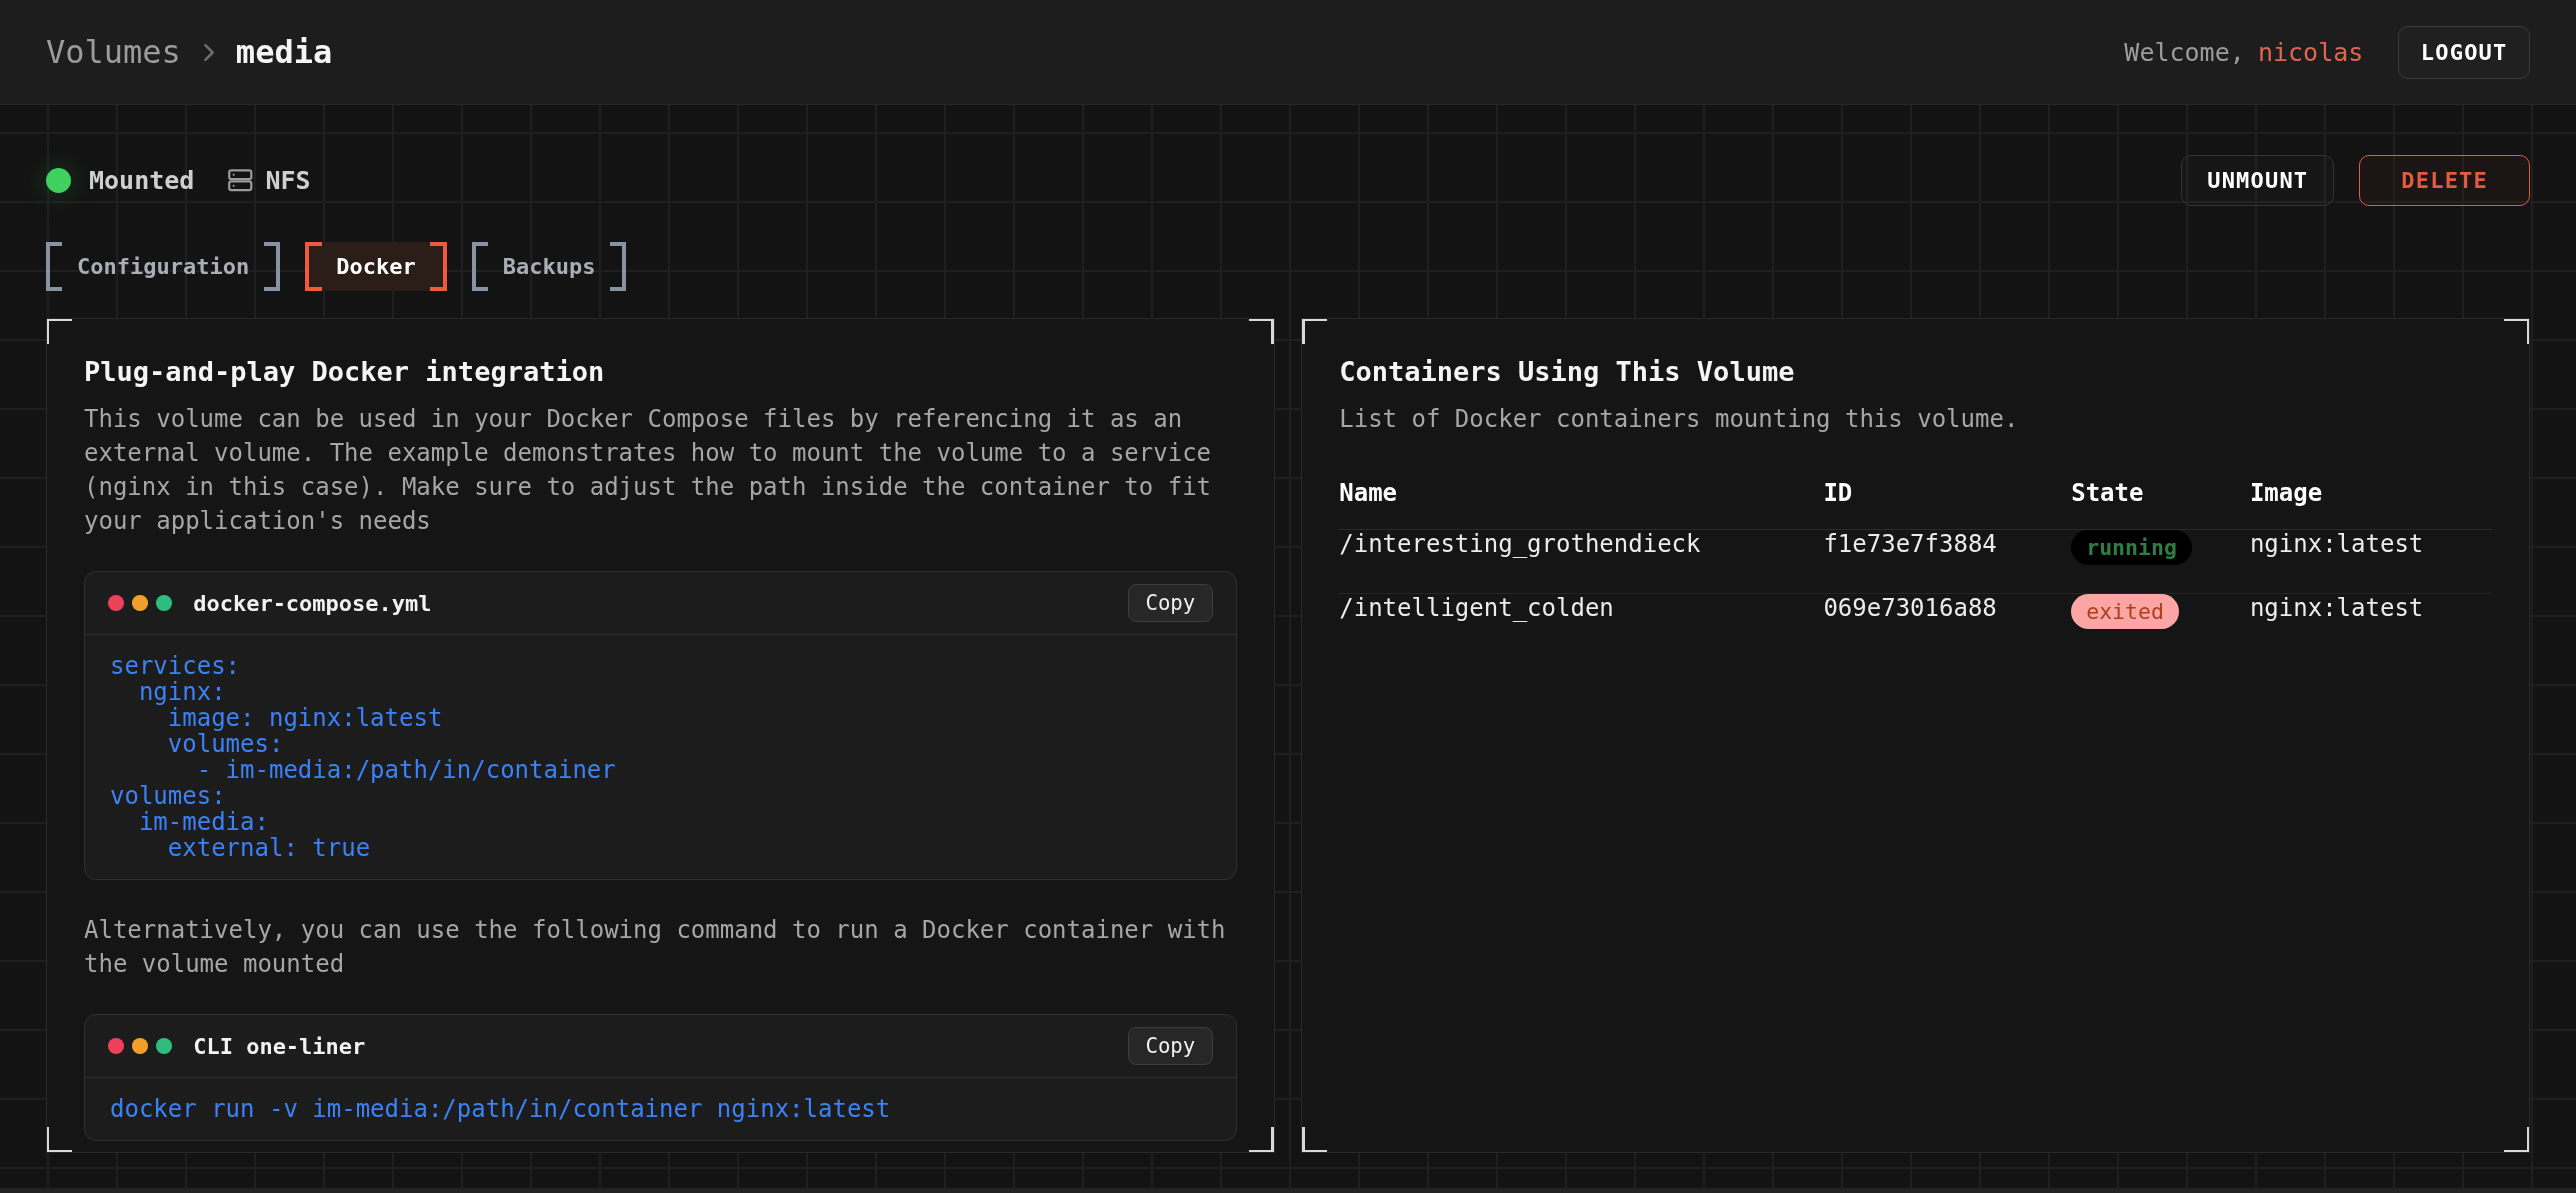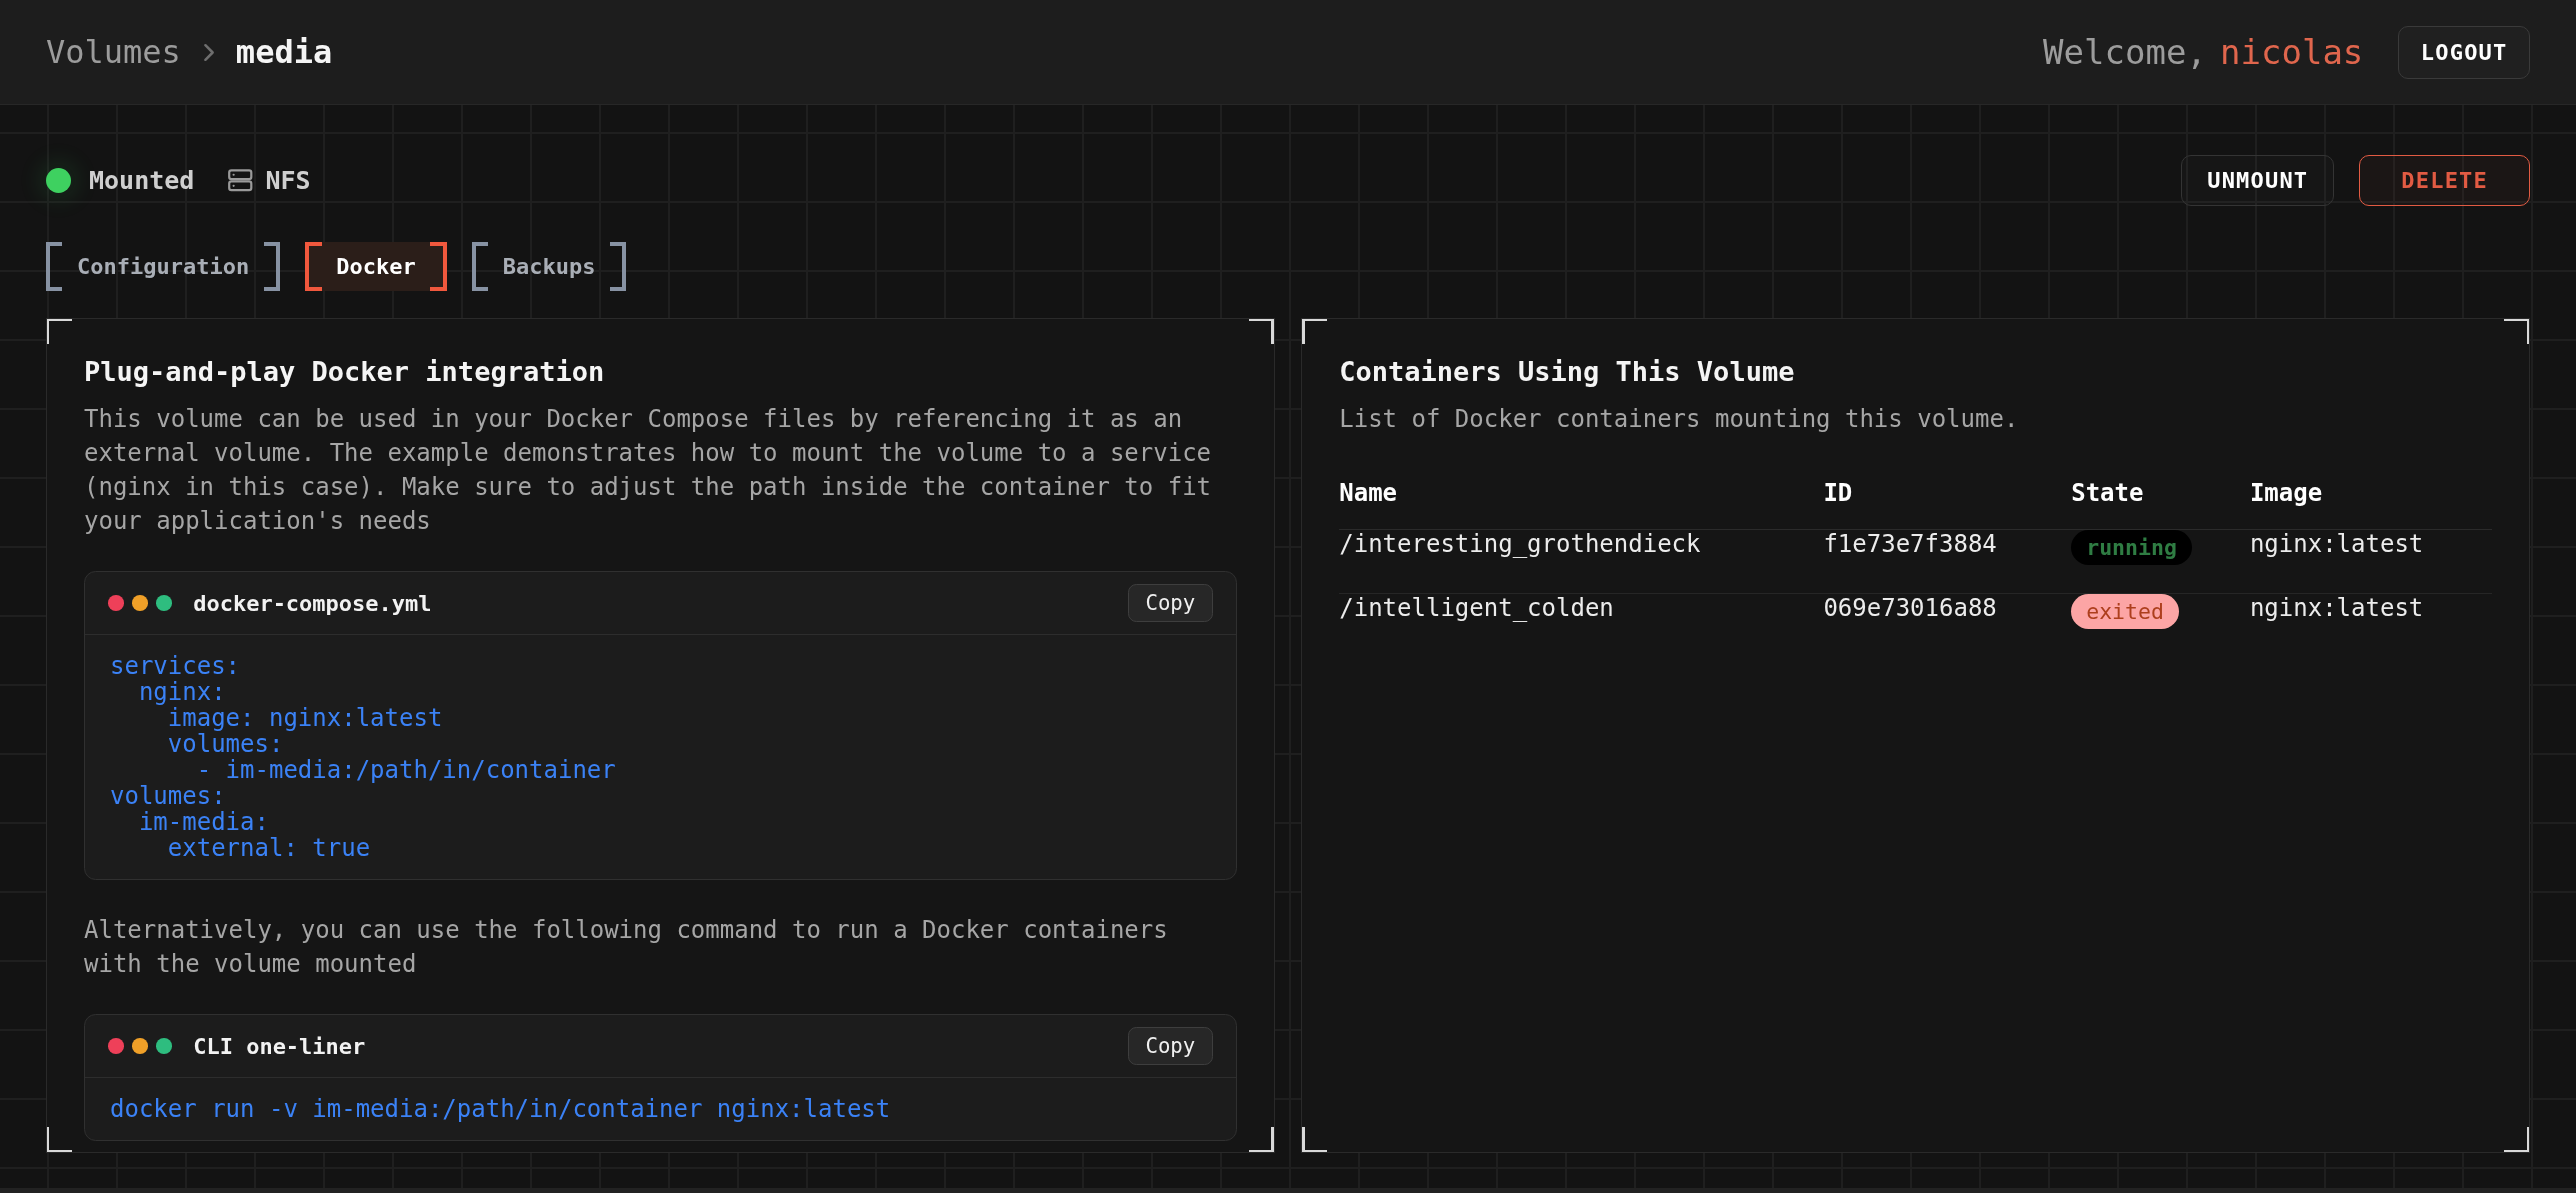--- a/index.html
+++ b/index.html
@@ -16,21 +16,21 @@
     height:105px; flex:0 0 105px; background:#1d1d1d;
     border-bottom:1.7px solid #272727;
     display:flex; align-items:center; justify-content:space-between;
     padding:0 46px;
   }
   .crumbs { display:flex; align-items:center; gap:15px; font-size:32px; }
   .crumb-parent { color:#9c9c9c; cursor:pointer; }
   .crumb-current { color:#f5f5f5; font-weight:bold; }
   .chev { width:25px; height:25px; stroke:#6e6e6e; fill:none; stroke-width:2.4; stroke-linecap:round; stroke-linejoin:round; }
   .header-right { display:flex; align-items:center; gap:35px; }
-  .welcome { font-size:34px; color:#9c9c9c; display:flex; gap:13.2px; }
+  .welcome { font-size:25px; color:#9c9c9c; display:flex; gap:13.2px; }
   .username { color:#e0664d; }
   .btn {
     font-family:inherit; font-weight:bold; letter-spacing:1.2px; cursor:pointer;
     border-radius:10px; display:inline-flex; align-items:center; justify-content:center;
   }
   .logout-btn {
     height:53px; padding:0 21.5px; font-size:22px;
     background:#202020; color:#ffffff; border:1.7px solid #3a3a3a;
   }
 
@@ -187,21 +187,21 @@
           <pre class="code-body">services:
   nginx:
     image: nginx:latest
     volumes:
       - im-media:/path/in/container
 volumes:
   im-media:
     external: true</pre>
         </div>
 
-        <p class="panel-desc second">Alternatively, you can use the following command to run a Docker containers with the volume mounted</p>
+        <p class="panel-desc second">Alternatively, you can use the following command to run a Docker container with the volume mounted</p>
 
         <div class="code-card">
           <div class="code-head">
             <span class="dots">
               <span class="dot red"></span>
               <span class="dot amber"></span>
               <span class="dot green"></span>
             </span>
             <span class="code-title">CLI one-liner</span>
             <button class="copy-btn">Copy</button>

